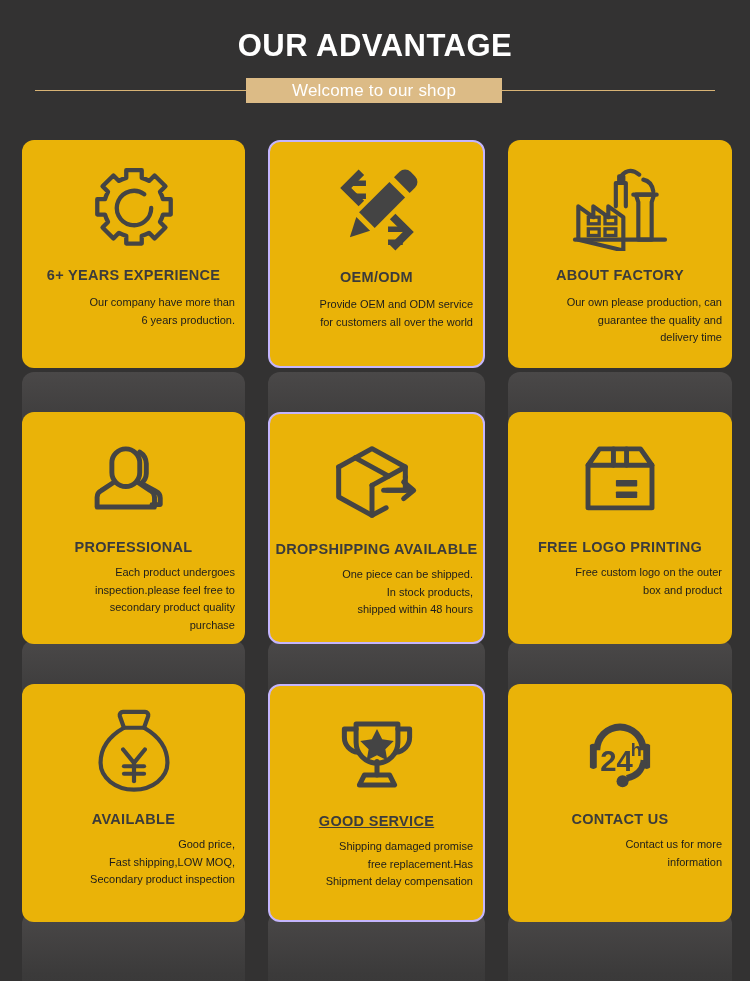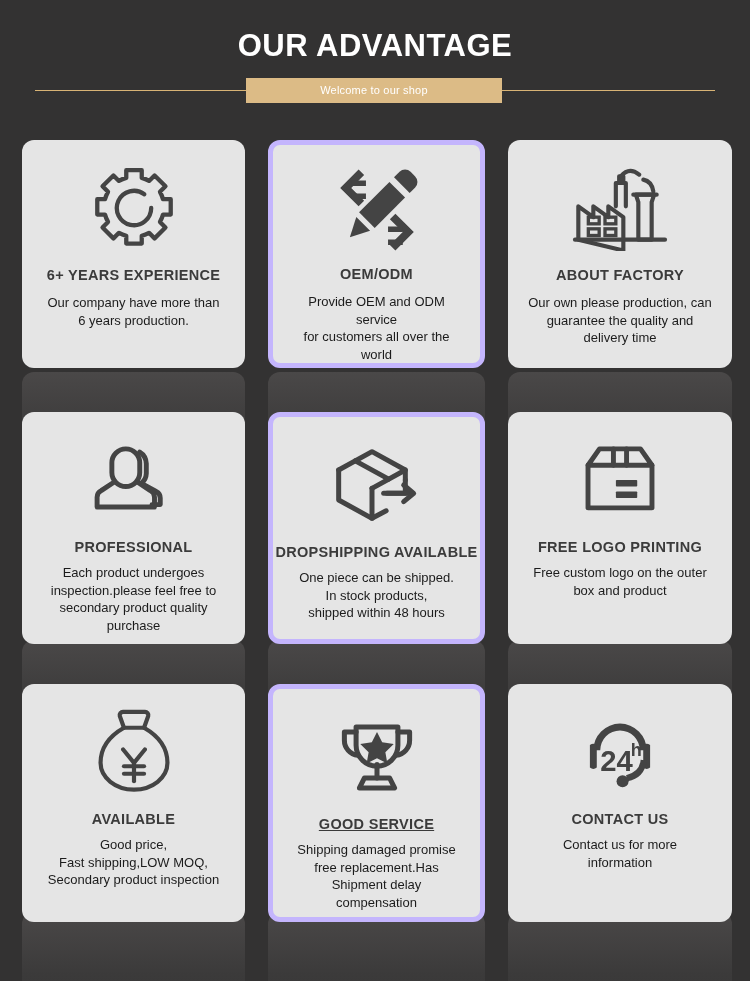--- a/index.html
+++ b/index.html
@@ -24,74 +24,74 @@
     line-height:36px;
   }
   .rule{
     position:absolute;top:90px;left:35px;width:680px;height:1px;
     background:#d8b375;
   }
   .banner{
     position:absolute;top:78px;left:246px;width:256px;height:25px;
     background:#dcbb86;
     color:#ffffff;
-    font-size:11px;
+    font-size:17px;
     line-height:25px;
     text-align:center;
     letter-spacing:0.2px;
   }
 
   
   .grid{position:absolute;top:0;left:0;width:750px;height:981px;}
 
   .cardwrap{position:absolute;}
 
   
   .plate{
     position:absolute;left:0;width:100%;
     border-radius:12px;
     background:linear-gradient(180deg,#4a4848 0%,#3b3a3a 45%,#343333 100%);
   }
 
   .card{
     position:absolute;left:0;top:0;width:100%;
-    background:#e5e5e5;
+    background:#eab308;
     border-radius:12px;
     box-sizing:border-box;
     display:flex;
     flex-direction:column;
     align-items:center;
     overflow:hidden;
   }
   .card.accent{
-    border:5px solid #c4b5fd;
+    border:2px solid #c4b5fd;
   }
 
   .icon{
     display:flex;align-items:center;justify-content:center;
     width:100%;
   }
   .icon svg{display:block;}
 
   .card-title{
     color:#3b3b3b;
     font-weight:bold;
     font-size:14.5px;
     text-align:center;
     letter-spacing:0.3px;
     line-height:18px;
     width:100%;
   }
   .card-desc{
     color:#1c1c1c;
-    font-size:13px;
+    font-size:11px;
     line-height:17.5px;
-    text-align:center;
+    text-align:right;
     width:100%;
-    padding:0 20px;
+    padding:0 10px;
     box-sizing:border-box;
   }
 </style>
 </head>
 <body>
 
 <div class="page">
 
   <div class="header">
     <div class="title">OUR ADVANTAGE</div>

